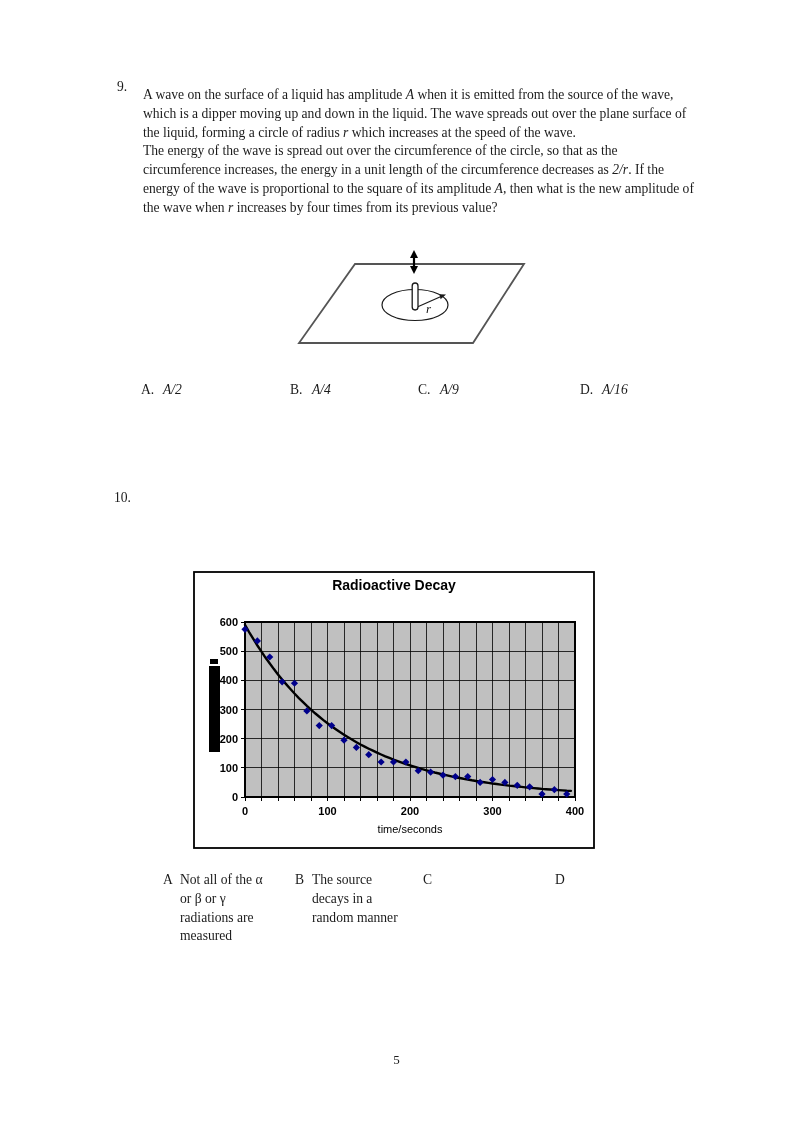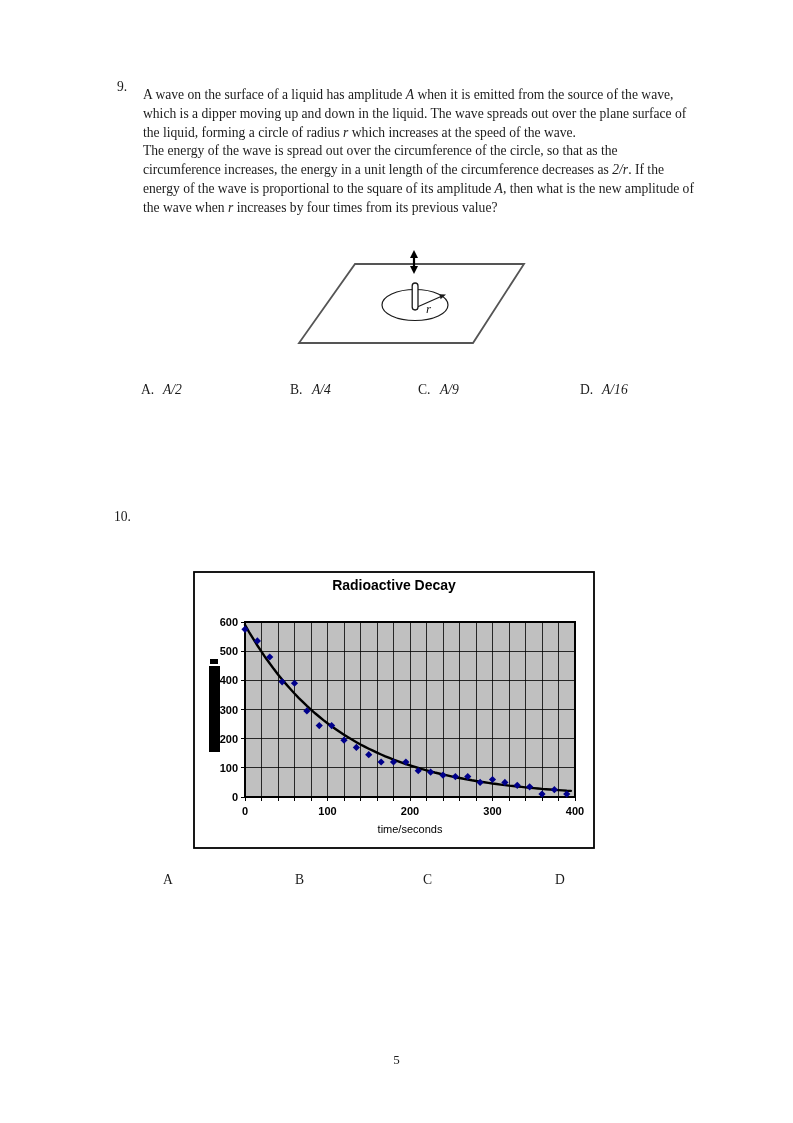--- a/index.html
+++ b/index.html
@@ -57,21 +57,21 @@
   <div class="abs opt9" style="left:280px;top:381px;margin-left:10px;">
     <span class="letter">B.</span><i>A/4</i>
   </div>
   <div class="abs opt9" style="left:418px;top:381px;">
     <span class="letter">C.</span><i>A/9</i>
   </div>
   <div class="abs opt9" style="left:557px;top:381px;margin-left:23px;">
     <span class="letter">D.</span><i>A/16</i>
   </div>
 
-  <div class="abs qnum" style="left:114px;top:508px;">10.</div>
+  <div class="abs qnum" style="left:114px;top:489px;">10.</div>
 
   <svg id="chart-svg" class="abs" style="left:193px;top:571px;" width="402" height="278" viewBox="0 0 402 278">
       <rect x="1" y="1" width="400" height="276" fill="#ffffff" stroke="#000" stroke-width="1.8"></rect>
       <text x="201" y="19" text-anchor="middle" font-size="14" font-weight="bold" fill="#000">Radioactive Decay</text>
       <rect x="52" y="51" width="330" height="175" fill="#c0c0c0"></rect>
       <g stroke="#000" stroke-width="0.8" shape-rendering="crispEdges">
         <line x1="68.5" y1="51" x2="68.5" y2="226"></line>
         <line x1="85" y1="51" x2="85" y2="226"></line>
         <line x1="101.5" y1="51" x2="101.5" y2="226"></line>
         <line x1="118" y1="51" x2="118" y2="226"></line>
@@ -173,23 +173,25 @@
         <path d="M 336.625 212.19166666666666 L 340.225 215.79166666666666 L 336.625 219.39166666666665 L 333.025 215.79166666666666 Z"></path>
         <path d="M 349 219.48333333333335 L 352.6 223.08333333333334 L 349 226.68333333333334 L 345.4 223.08333333333334 Z"></path>
         <path d="M 361.375 215.10833333333335 L 364.975 218.70833333333334 L 361.375 222.30833333333334 L 357.775 218.70833333333334 Z"></path>
         <path d="M 373.75 219.48333333333335 L 377.35 223.08333333333334 L 373.75 226.68333333333334 L 370.15 223.08333333333334 Z"></path>
       </g>
       <text x="217" y="262" text-anchor="middle" font-size="11" fill="#000">time/seconds</text>
     </svg>
 
   <div class="abs opt10" style="left:163px;top:871px;">
     <span class="letter">A</span>
+    <span class="optlines">Not all of the α<br>or β or γ<br>radiations are<br>measured</span>
   </div>
   <div class="abs opt10" style="left:295px;top:871px;">
     <span class="letter">B</span>
+    <span class="optlines">The source<br>decays in a<br>random manner</span>
   </div>
   <div class="abs opt10" style="left:423px;top:871px;">
     <span class="letter">C</span>
   </div>
   <div class="abs opt10" style="left:555px;top:871px;">
     <span class="letter">D</span>
   </div>
 
   <div class="abs pagenum" style="left:0;top:1052px;">5</div>
 

